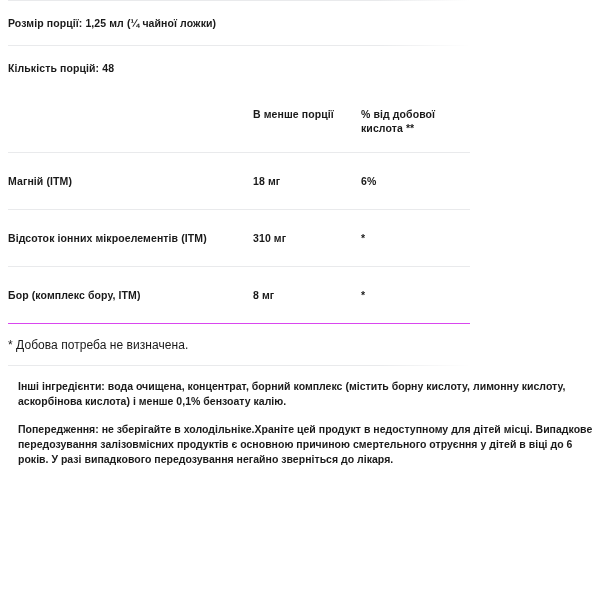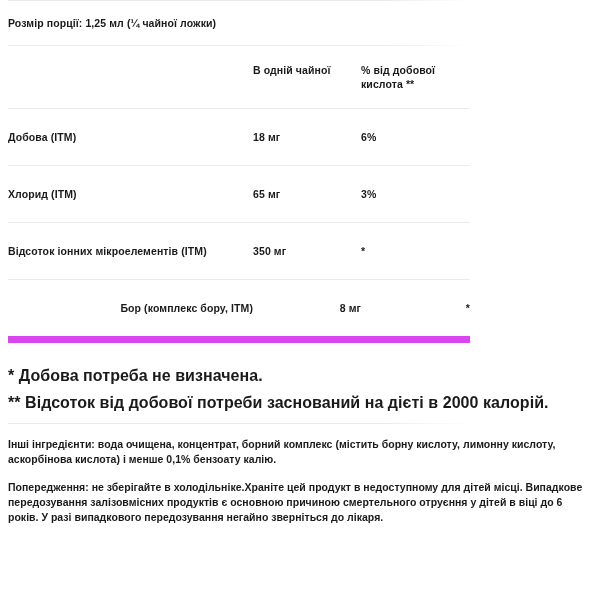--- a/index.html
+++ b/index.html
@@ -70,44 +70,44 @@
     padding: 17px 0 17px 0;
   }
   .nut-table tbody td {
     padding: 21px 0 21px 0;
     border-top: 1px solid #e9eaec;
   }
   .nut-table tbody tr:first-child td {
     border-top: 1px solid #e9eaec;
   }
   .nut-table tbody tr:last-child td {
-    border-bottom: 7px solid #d946ef;
-    text-align: right;
+    border-bottom: 1px solid #d946ef;
   }
   .star {
     font-size: 11px;
     line-height: 14px;
   }
 
   
   .footnotes {
     padding-top: 14px;
   }
   .footnote {
-    font-size: 16px;
-    font-weight: bold;
+    font-size: 12px;
+    font-weight: normal;
     letter-spacing: 0.05px;
     line-height: 14px;
     color: #1a1a1a;
-    margin: 12px 0 13px 0;
+    margin: 0 0 13px 0;
   }
 
   
   .para-block {
     padding-top: 13px;
+    margin-left: 10px;
   }
   .para {
     font-size: 10.5px;
     font-weight: bold;
     letter-spacing: 0.02px;
     line-height: 15px;
     color: #1a1a1a;
     margin: 0 0 13px 0;
     width: 584px;
   }
@@ -117,56 +117,51 @@
 <body>
 
 <div class="panel">
 
   <hr class="rule">
 
   <div class="info-line">Розмір порції: 1,25 мл (¼ чайної ложки)</div>
 
   <hr class="rule">
 
+  <div class="info-line">Кількість порцій: 48</div>
 
   <table class="nut-table">
     <thead>
       <tr>
         <th class="col-name"></th>
-        <th class="col-amount">В одній чайної</th>
+        <th class="col-amount">В менше порції</th>
         <th class="col-dv">% від добової кислота **</th>
       </tr>
     </thead>
     <tbody>
       <tr>
-        <td class="col-name">Добова (ІТМ)</td>
+        <td class="col-name">Магній (ІТМ)</td>
         <td class="col-amount">18 мг</td>
         <td class="col-dv">6%</td>
       </tr>
       <tr>
-        <td class="col-name">Хлорид (ІТМ)</td>
-        <td class="col-amount">65 мг</td>
-        <td class="col-dv">3%</td>
-      </tr>
-      <tr>
         <td class="col-name">Відсоток іонних мікроелементів (ІТМ)</td>
-        <td class="col-amount">350 мг</td>
+        <td class="col-amount">310 мг</td>
         <td class="col-dv star">*</td>
       </tr>
       <tr>
         <td class="col-name">Бор (комплекс бору, ІТМ)</td>
         <td class="col-amount">8 мг</td>
         <td class="col-dv star">*</td>
       </tr>
     </tbody>
   </table>
 
   <div class="footnotes">
     <p class="footnote">* Добова потреба не визначена.</p>
-    <p class="footnote">** Відсоток від добової потреби заснований на дієті в 2000 калорій.</p>
   </div>
 
   <hr class="rule full">
 
   <div class="para-block">
     <p class="para">Інші інгредієнти: вода очищена, концентрат, борний комплекс (містить борну кислоту, лимонну кислоту, аскорбінова кислота) і менше 0,1% бензоату калію.</p>
     <p class="para">Попередження: не зберігайте в холодільніке.Храніте цей продукт в недоступному для дітей місці. Випадкове передозування залізовмісних продуктів є основною причиною смертельного отруєння у дітей в віці до 6 років. У разі випадкового передозування негайно зверніться до лікаря.</p>
   </div>
 
 </div>

